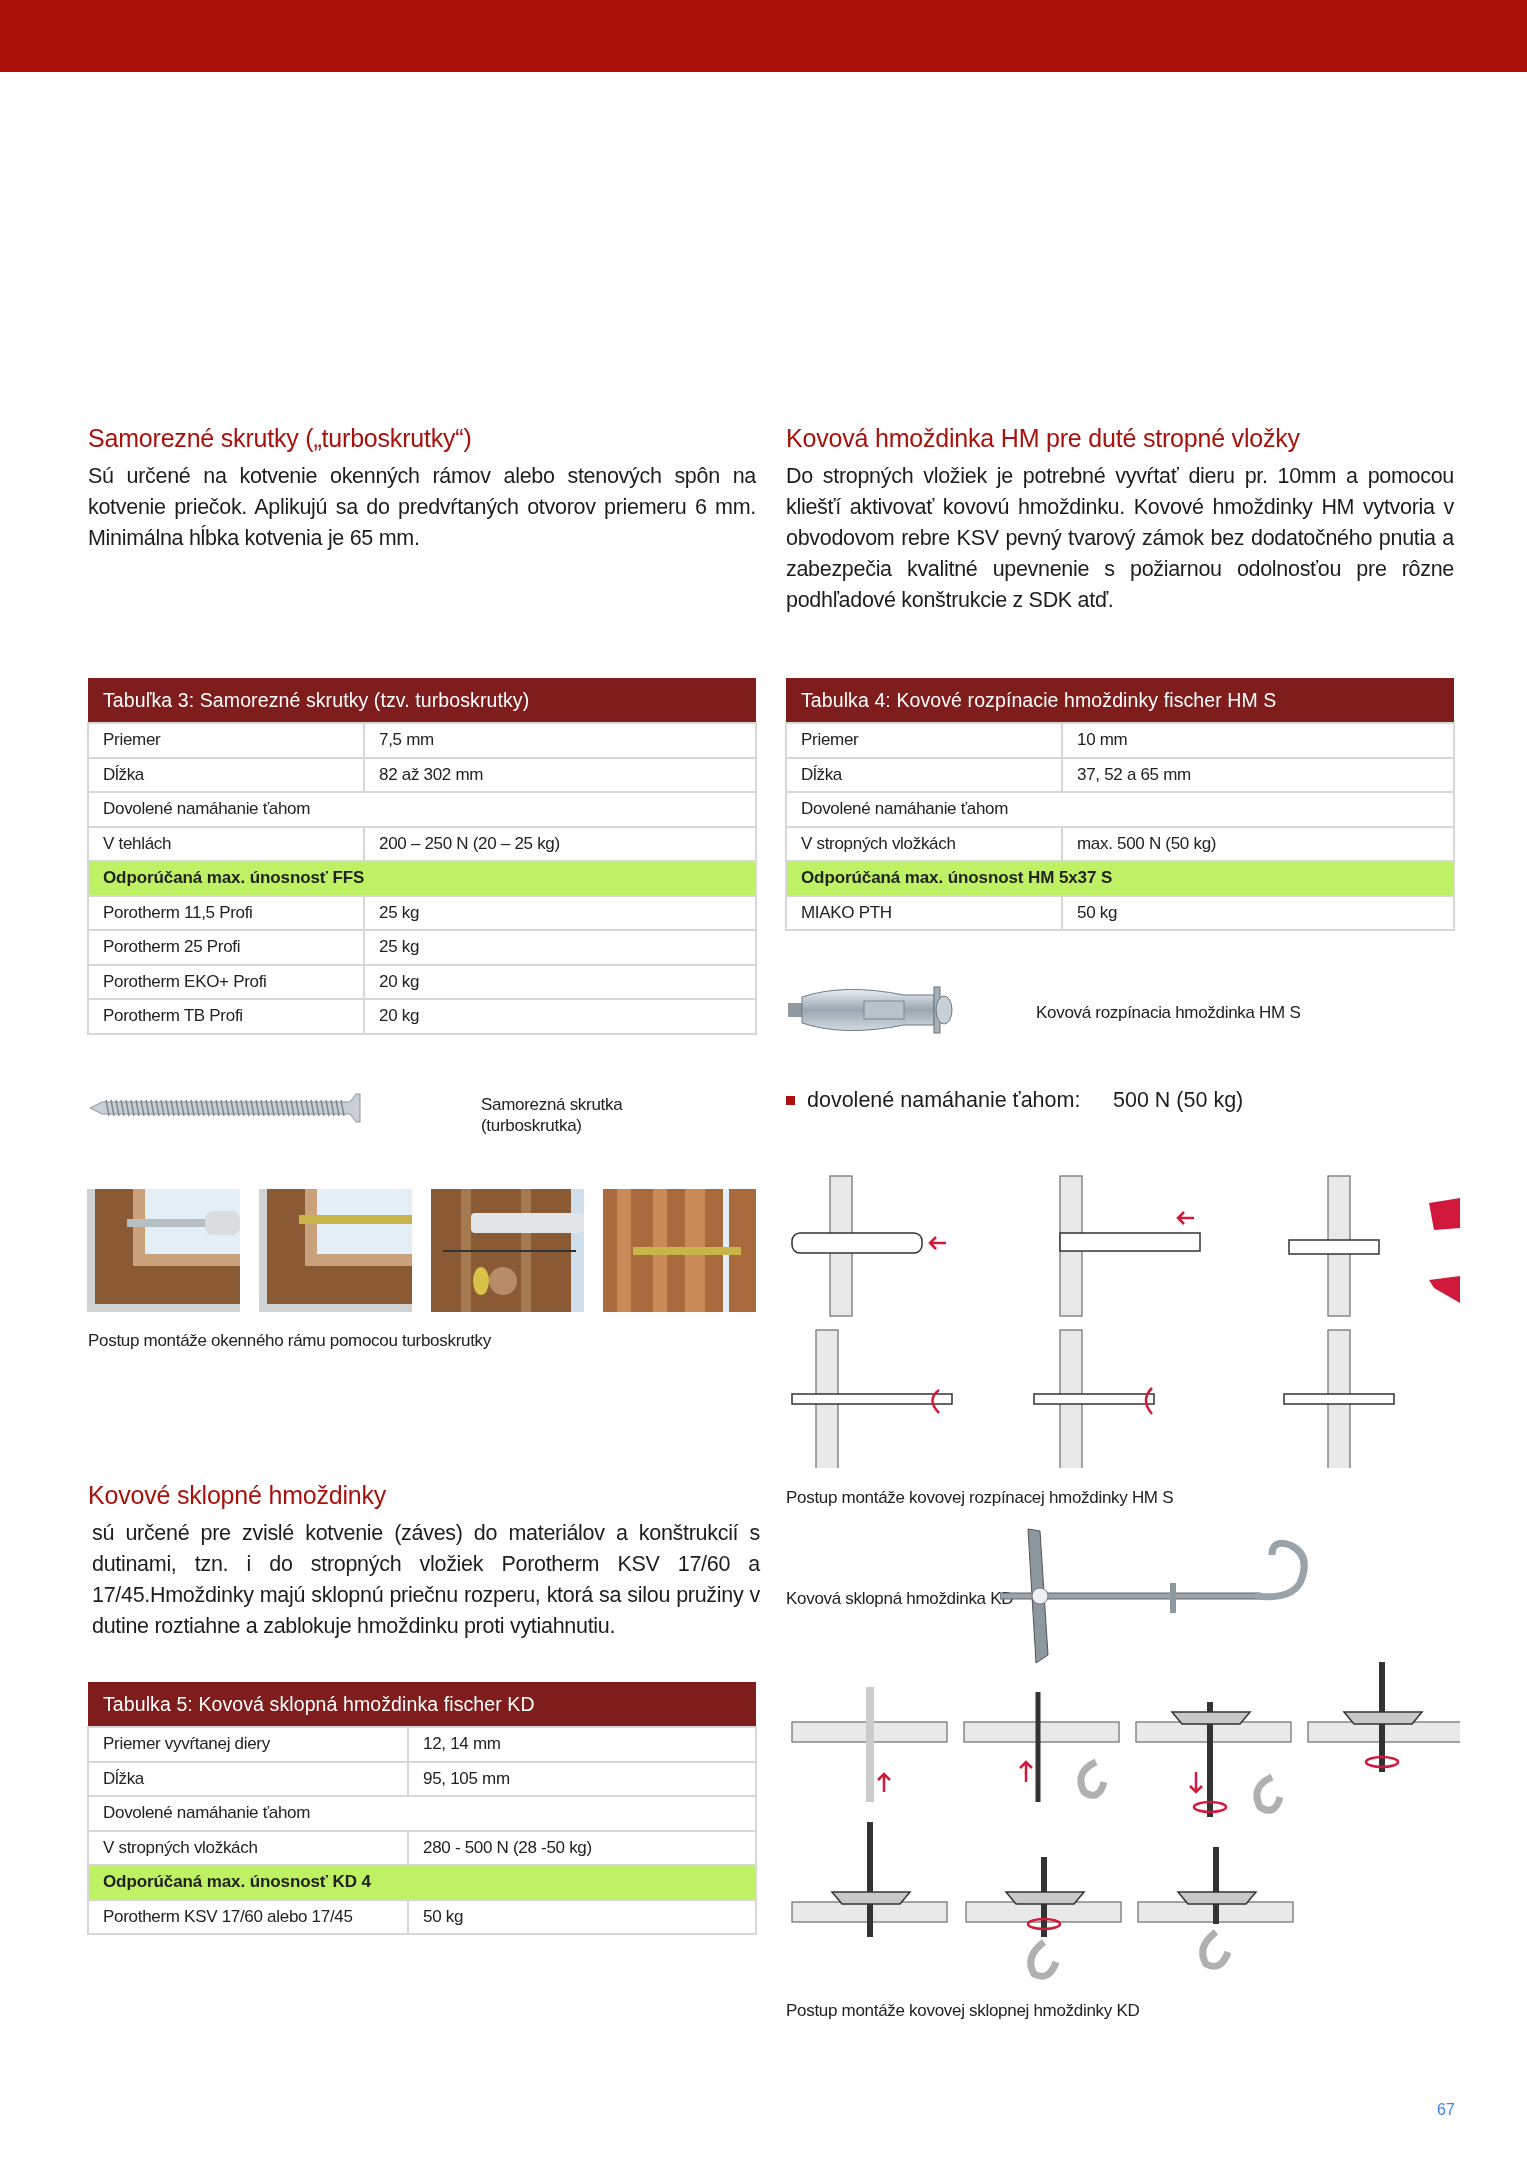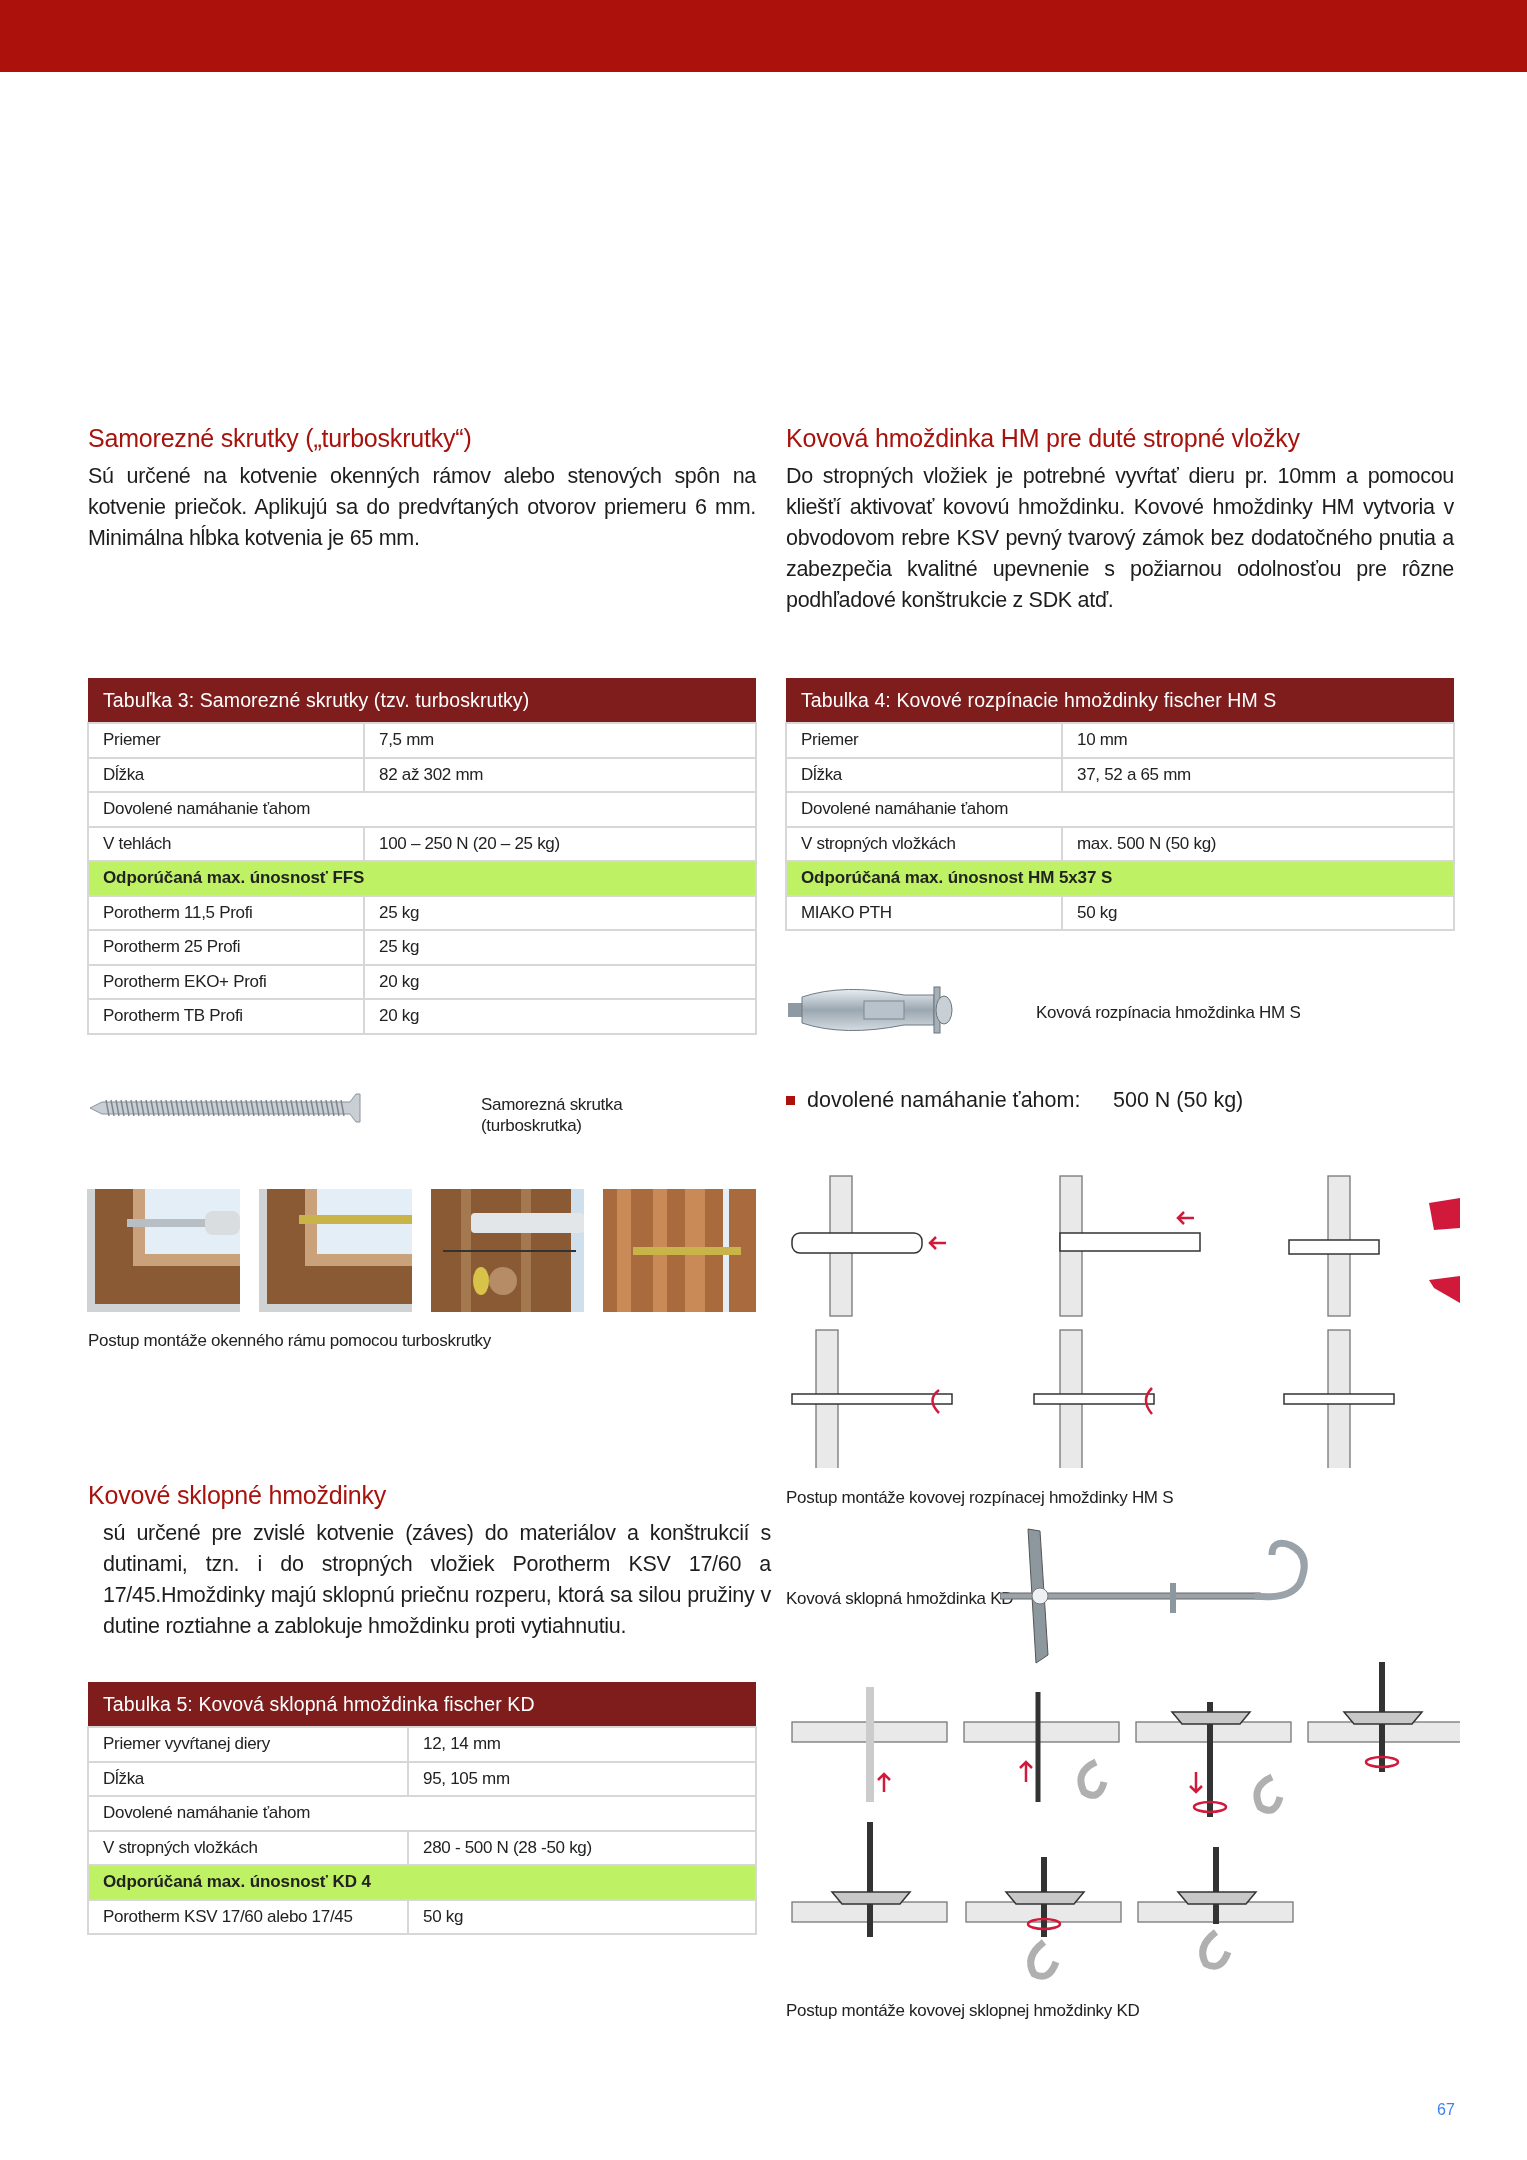--- a/index.html
+++ b/index.html
@@ -51,21 +51,21 @@
         </tr>
         <tr>
           <td>Dĺžka</td>
           <td>82 až 302 mm</td>
         </tr>
         <tr>
           <td colspan="2">Dovolené namáhanie ťahom</td>
         </tr>
         <tr>
           <td>V tehlách</td>
-          <td>100 – 250 N (20 – 25 kg)</td>
+          <td>200 – 250 N (20 – 25 kg)</td>
         </tr>
         <tr class="grp">
           <td colspan="2">Odporúčaná max. únosnosť FFS</td>
         </tr>
         <tr>
           <td>Porotherm 11,5 Profi</td>
           <td>25 kg</td>
         </tr>
         <tr>
           <td>Porotherm 25 Profi</td>
@@ -281,21 +281,21 @@
   <svg width="330" height="140" viewBox="0 0 330 140">
     <path d="M28 4 L40 6 L48 130 L36 138 Z" fill="#8d979e" stroke="#555"></path>
     <rect x="0" y="68" width="260" height="6" fill="#9aa3aa" stroke="#666"></rect>
     <circle cx="40" cy="71" r="8" fill="#eef1f3" stroke="#777"></circle>
     <rect x="170" y="58" width="6" height="30" fill="#8d979e"></rect>
     <path d="M255 71 Q290 75 300 58 Q312 30 290 20 Q272 14 272 30" fill="none" stroke="#9aa3aa" stroke-width="7"></path>
   </svg>
 </div>
 
 <h2 class="sec abs" style="left:88px; top:1481px;">Kovové sklopné hmoždinky</h2>
-<div class="para abs" style="left:103px; top:1518px; width:668px;">sú určené pre zvislé kotvenie (záves) do materiálov a konštrukcií s dutinami, tzn. i do stropných vložiek Porotherm KSV 17/60 a 17/45.Hmoždinky majú sklopnú priečnu rozperu, ktorá sa silou pružiny v dutine roztiahne a zablokuje hmoždinku proti vytiahnutiu.</div>
+<div class="para abs" style="left:92px; top:1518px; width:668px;">sú určené pre zvislé kotvenie (záves) do materiálov a konštrukcií s dutinami, tzn. i do stropných vložiek Porotherm KSV 17/60 a 17/45.Hmoždinky majú sklopnú priečnu rozperu, ktorá sa silou pružiny v dutine roztiahne a zablokuje hmoždinku proti vytiahnutiu.</div>
 
 <div class="abs" style="left:87px; top:1682px; width:670px;">
   <table class="spec" id="t5">
     <colgroup>
         <col style="width:320px">
         <col>
       </colgroup>
     <thead>
         <tr>
           <th colspan="2">Tabulka 5: Kovová sklopná hmoždinka fischer KD</th>

